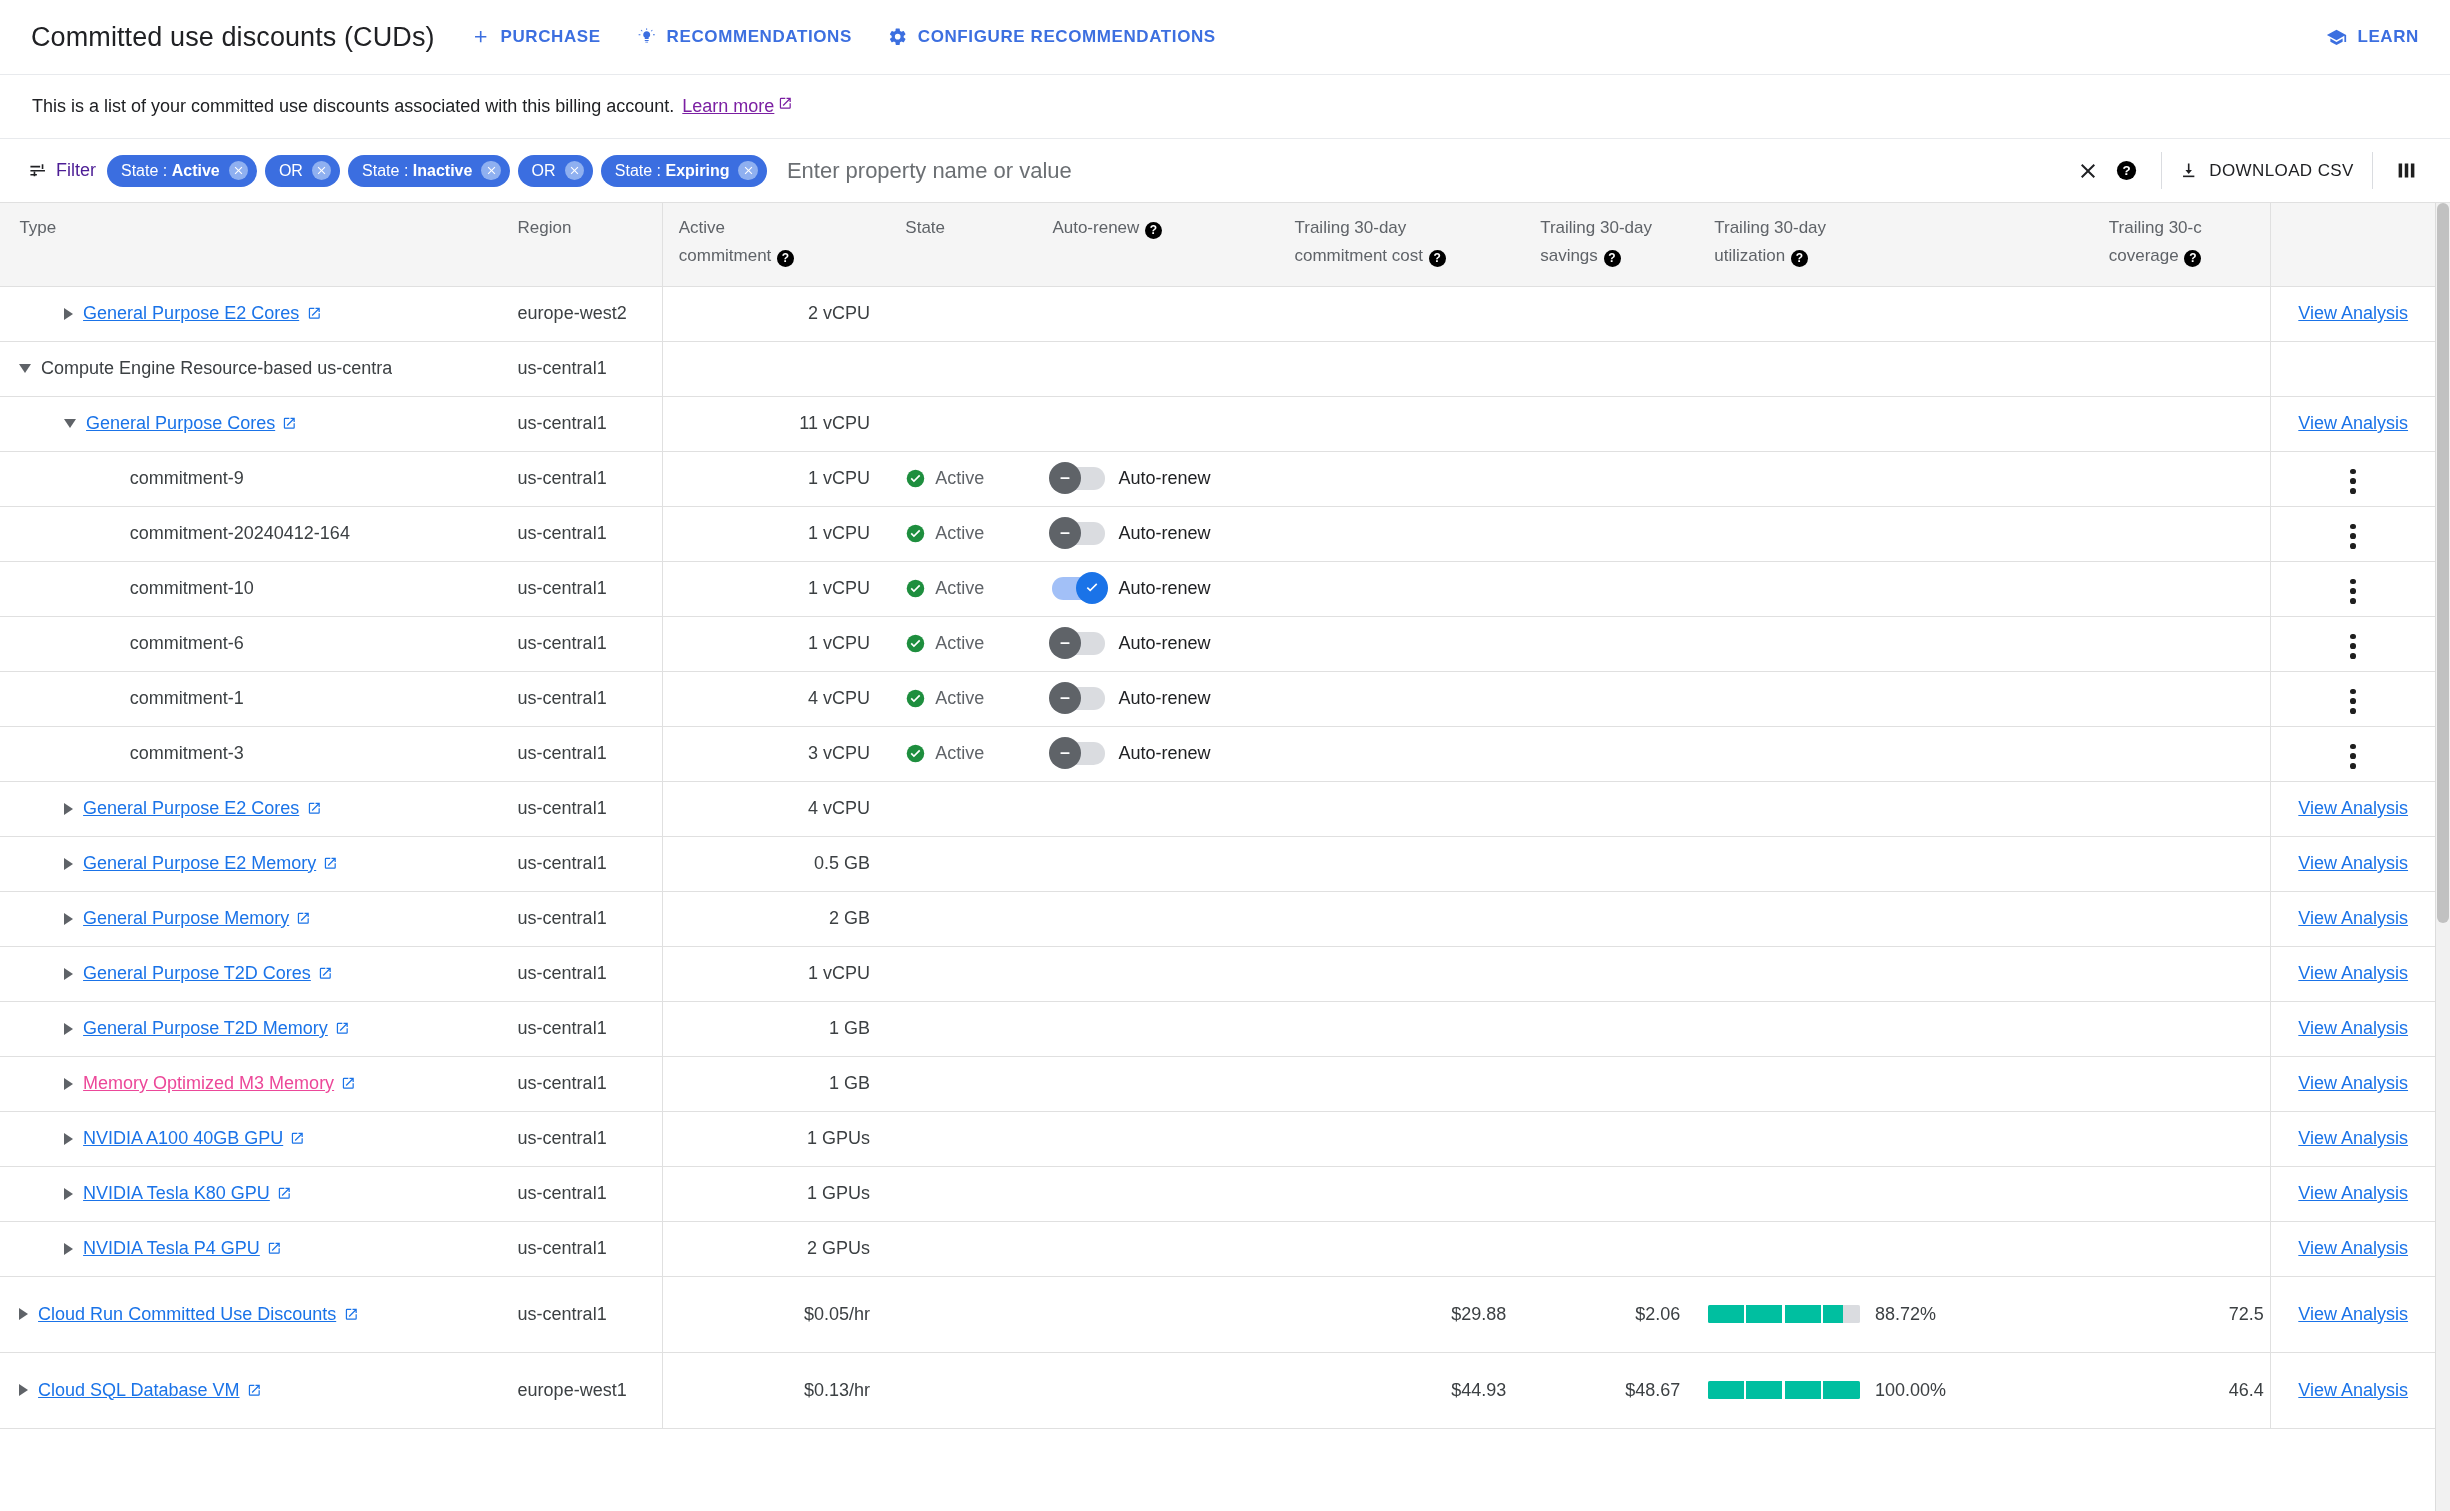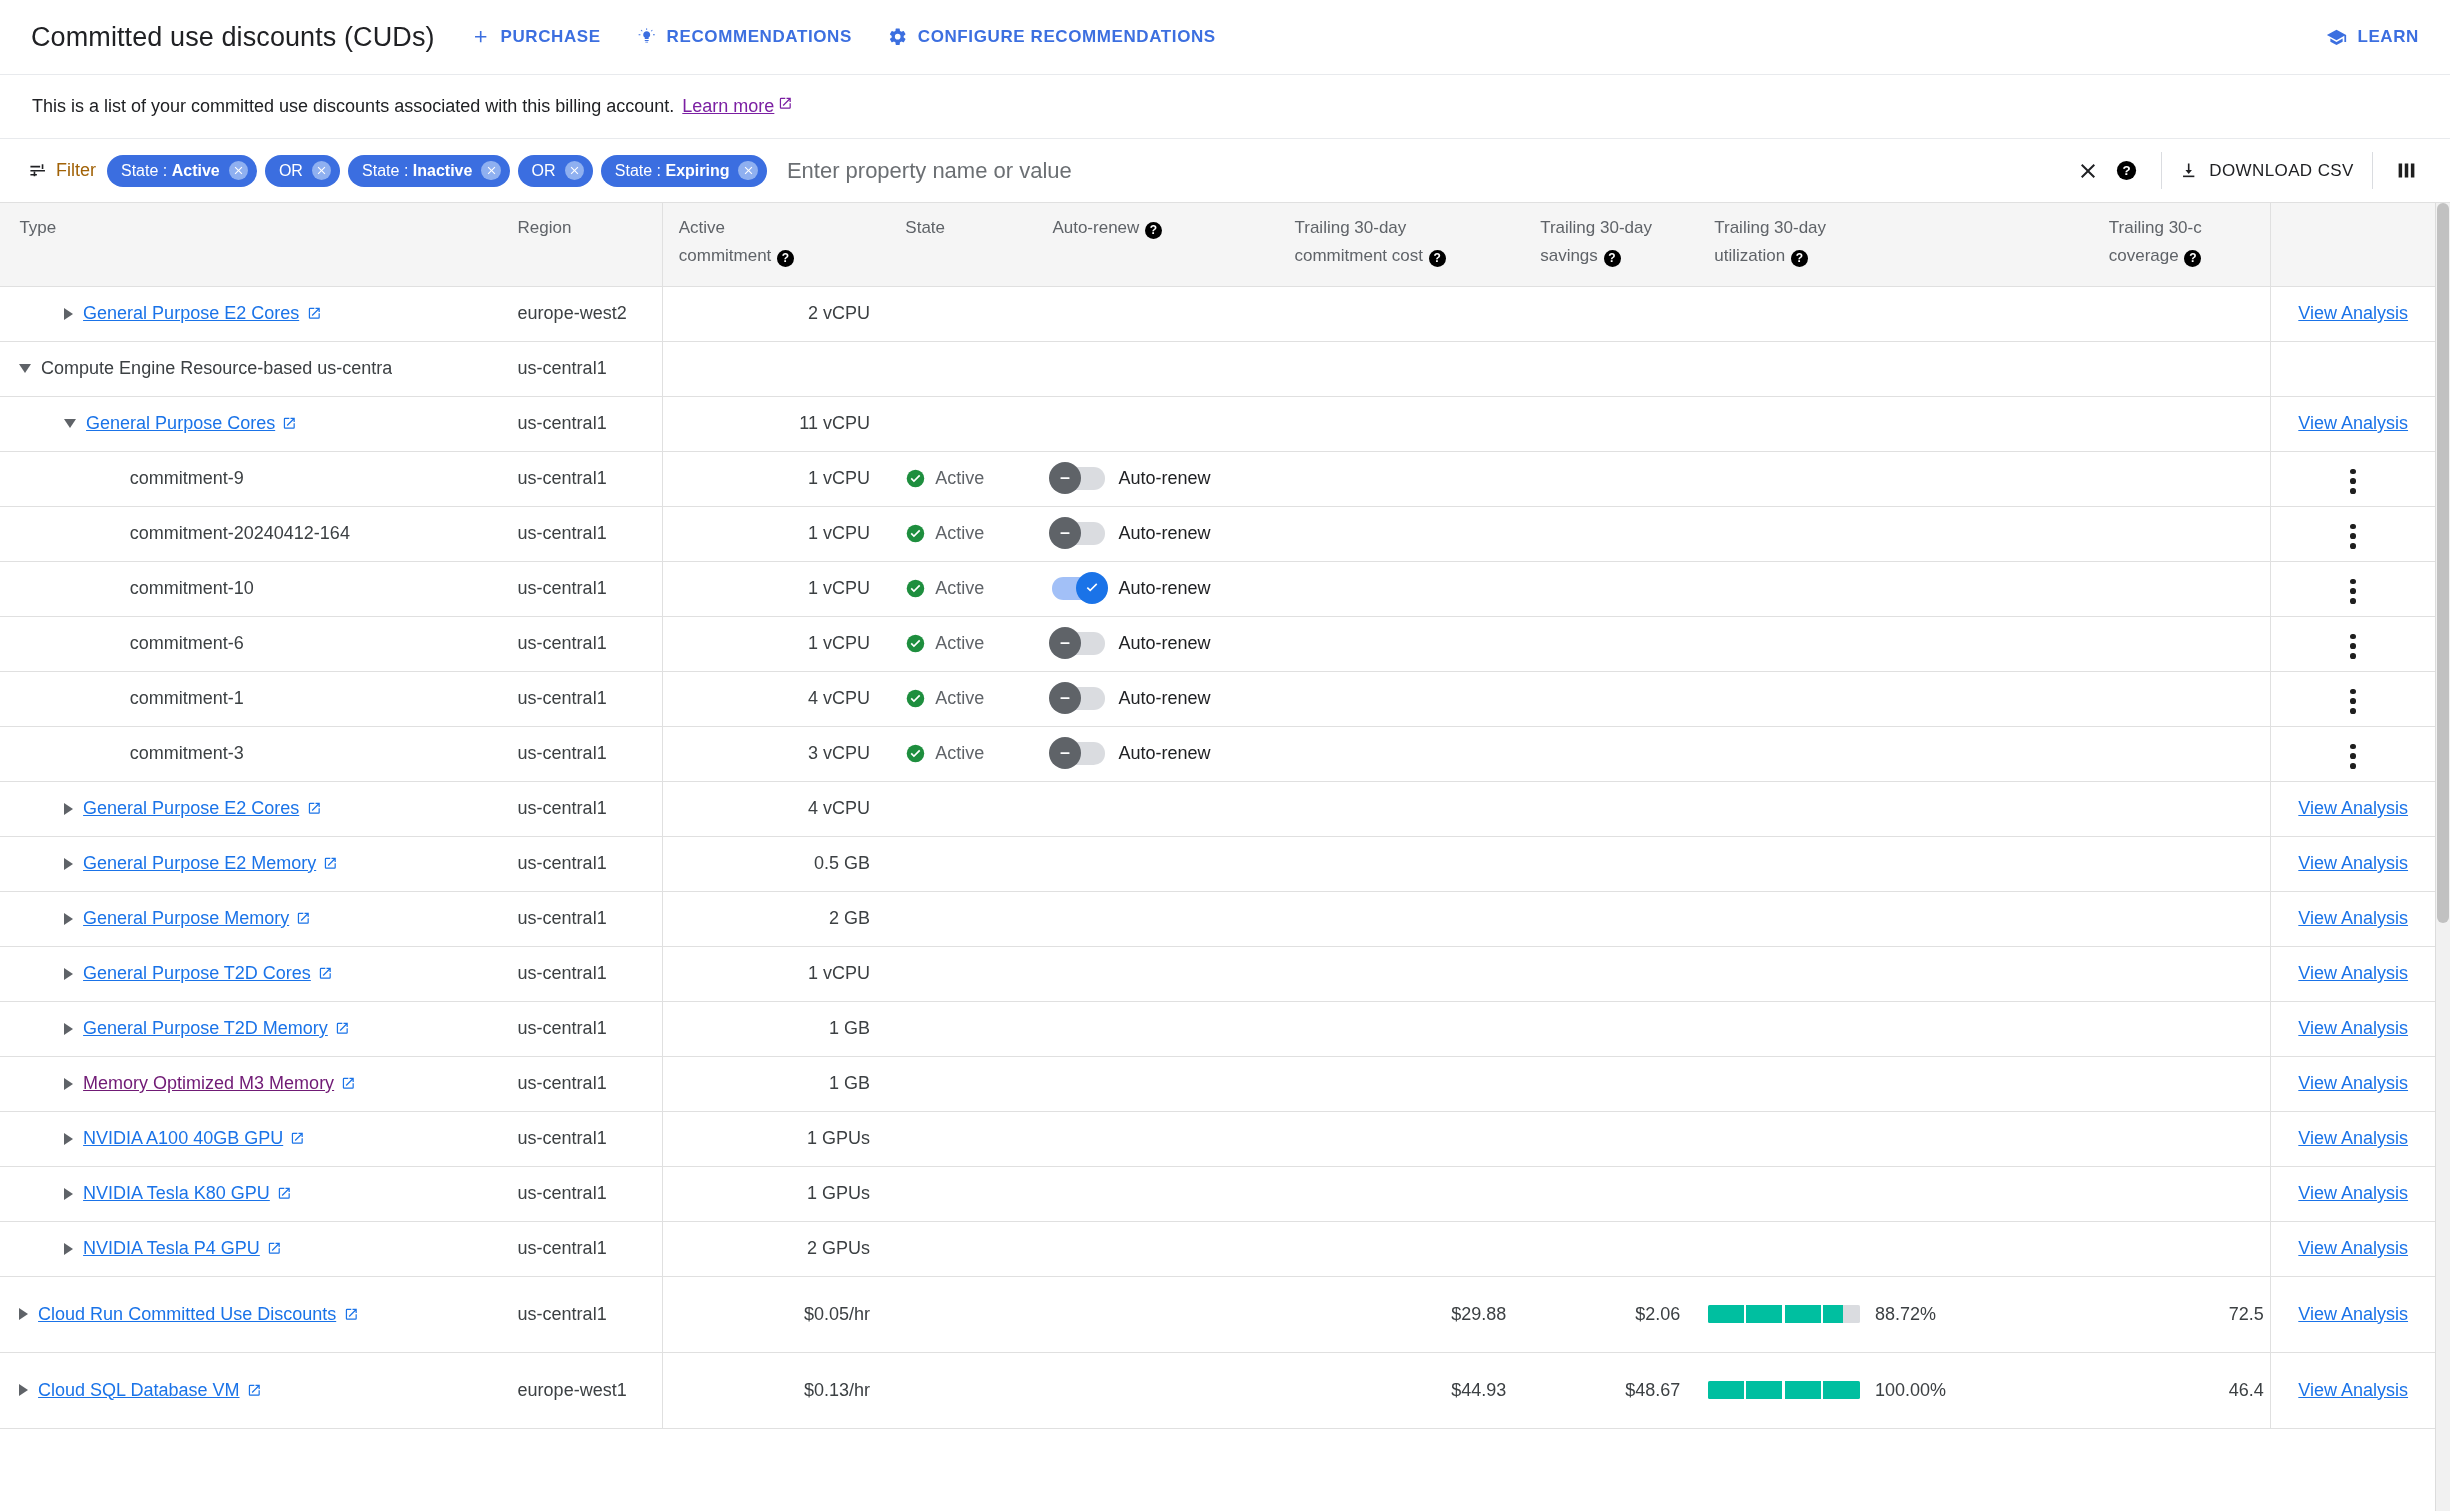--- a/index.html
+++ b/index.html
@@ -69,21 +69,21 @@
   
   .filter-bar {
     height: 64px;
     display: flex; align-items: center;
     padding: 0 24px 0 27.5px;
     border-bottom: 0.8px solid #e0e0e0;
     background: #fff;
   }
   .filter-label {
     display: flex; align-items: center;
-    font-size: 18px; color: #a16207;
+    font-size: 18px; color: #4c1d95;
     margin-right: 11.3px;
     cursor: pointer;
     white-space: nowrap;
   }
   .filter-label .ic { margin-right: 9px; display: flex; }
   .chips { display: flex; align-items: center; gap: 8px; }
   .chip {
     display: flex; align-items: center;
     height: 32px;
     border-radius: 16px;
@@ -201,21 +201,21 @@
   }
   .tri.spacer { border: none; width: 9.7px; }
   .grp-label { color: #3c4043; white-space: nowrap; overflow: hidden; }
   .link {
     color: #1a73e8;
     text-decoration: underline;
     display: inline-flex; align-items: center;
     white-space: nowrap;
     cursor: pointer;
   }
-  .link.visited { color: #701a75; }
+  .link.visited { color: #ec4899; }
   .link .ext { margin-left: 7.3px; display: inline-flex; }
   .plain { color: #3c4043; white-space: nowrap; overflow:hidden; }
 
   .state-cell { display: flex; align-items: center; }
   .state-cell .badge { margin-right: 9px; display:flex; flex:0 0 auto; }
   .state-cell .st-txt { color: #5f6368; font-size: 18px; }
 
   .renew-cell { display: flex; align-items: center; }
   .toggle {
     width: 53px; height: 23px; border-radius: 11.3px;

